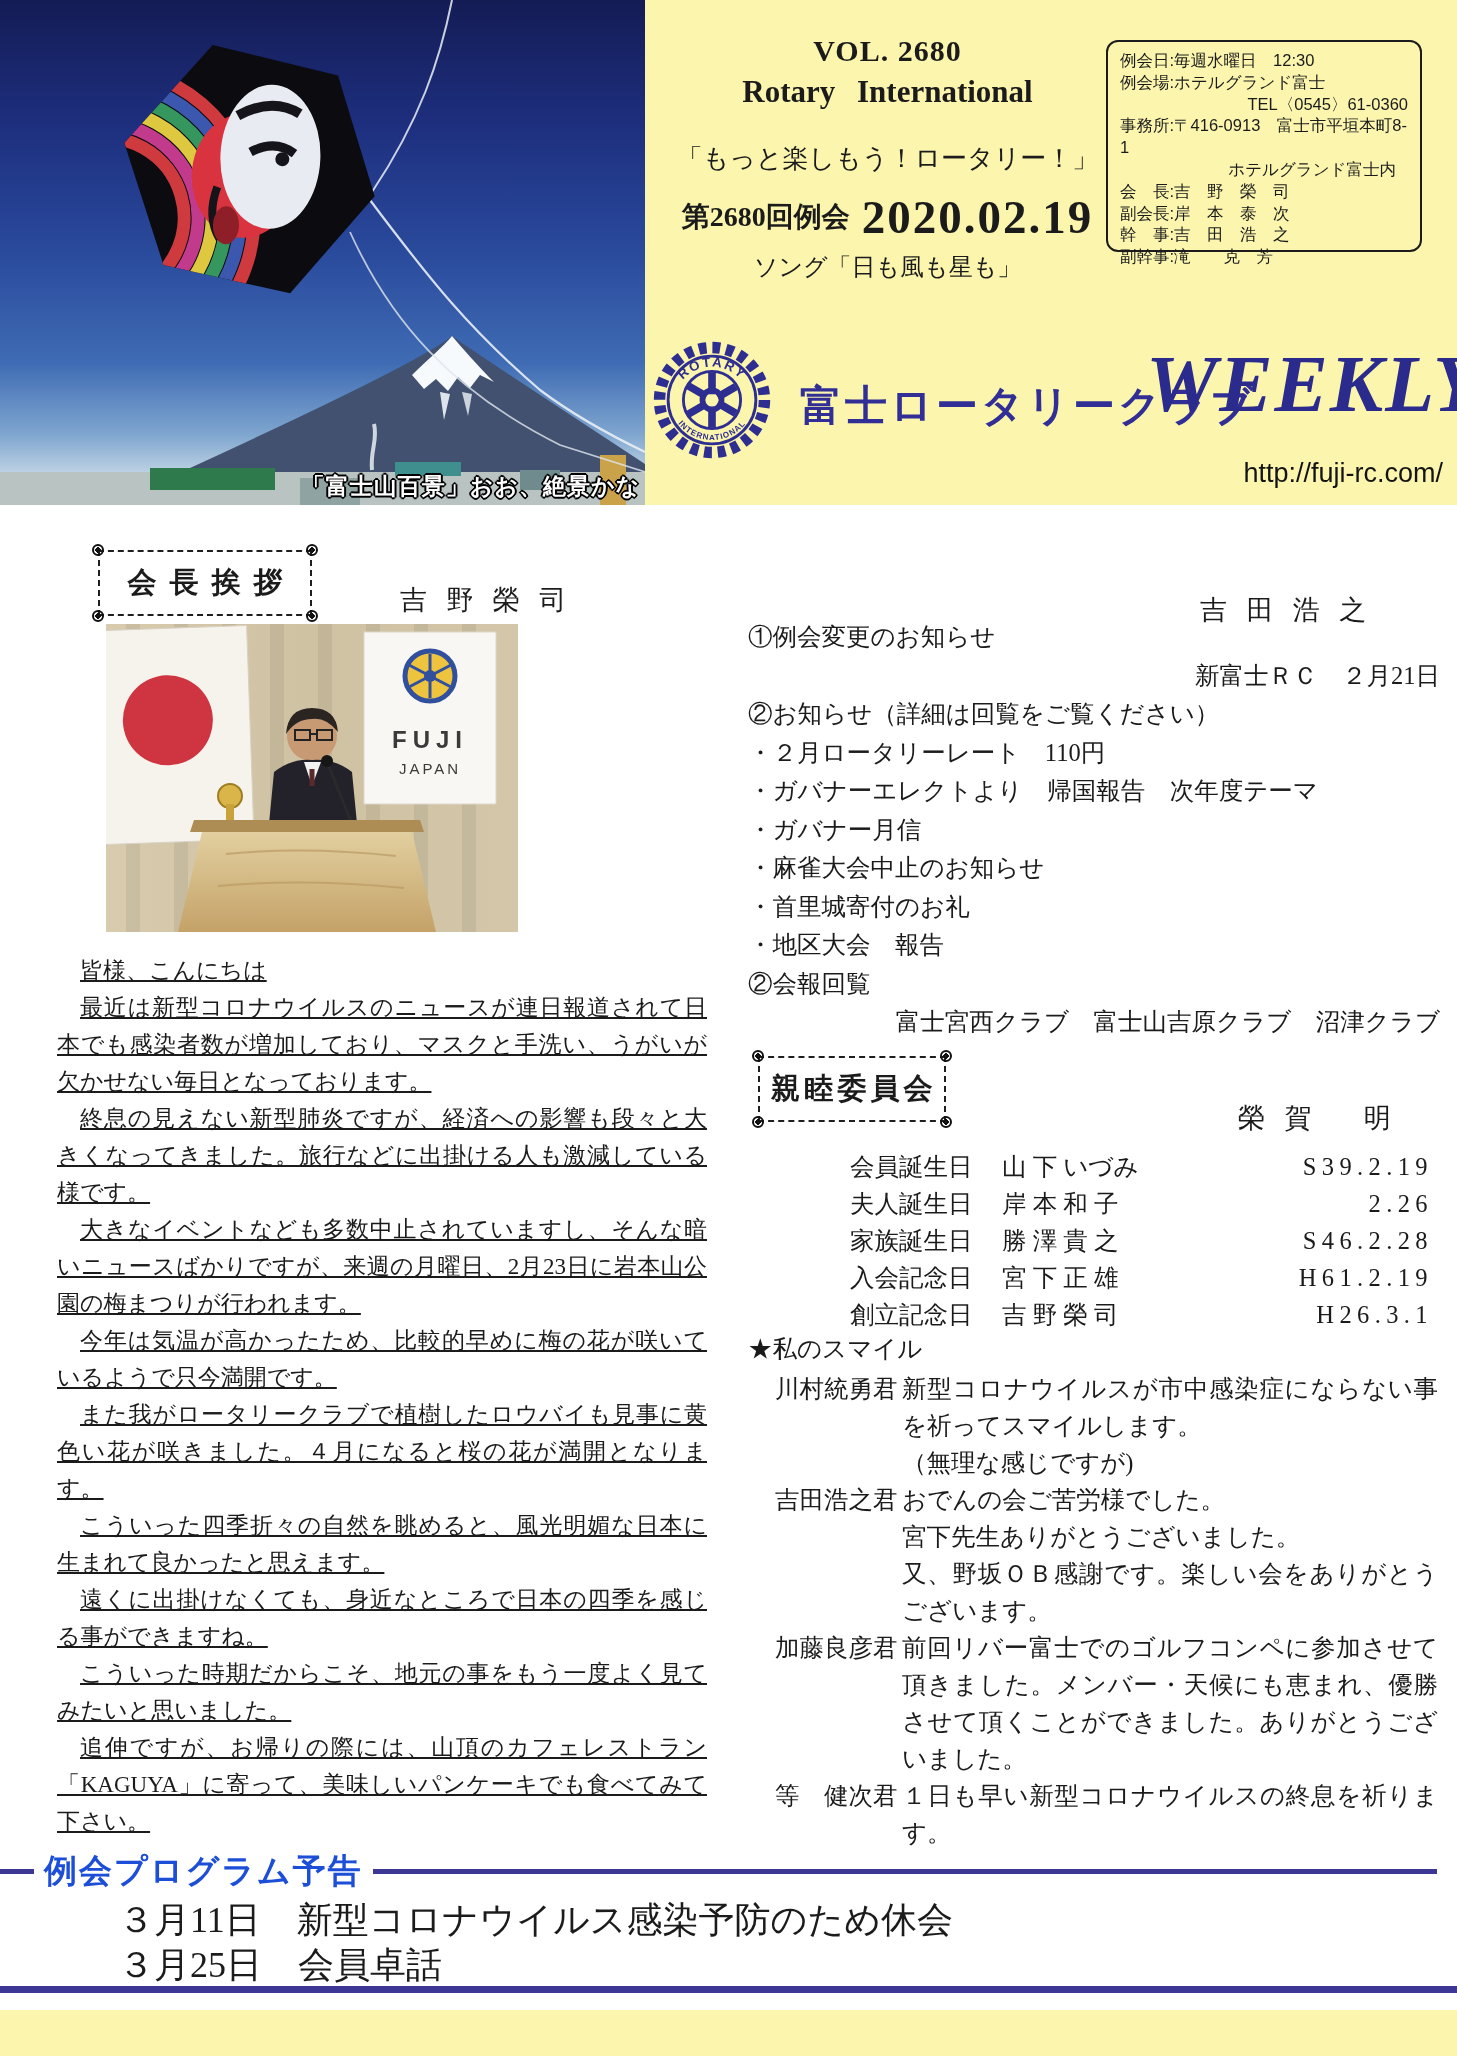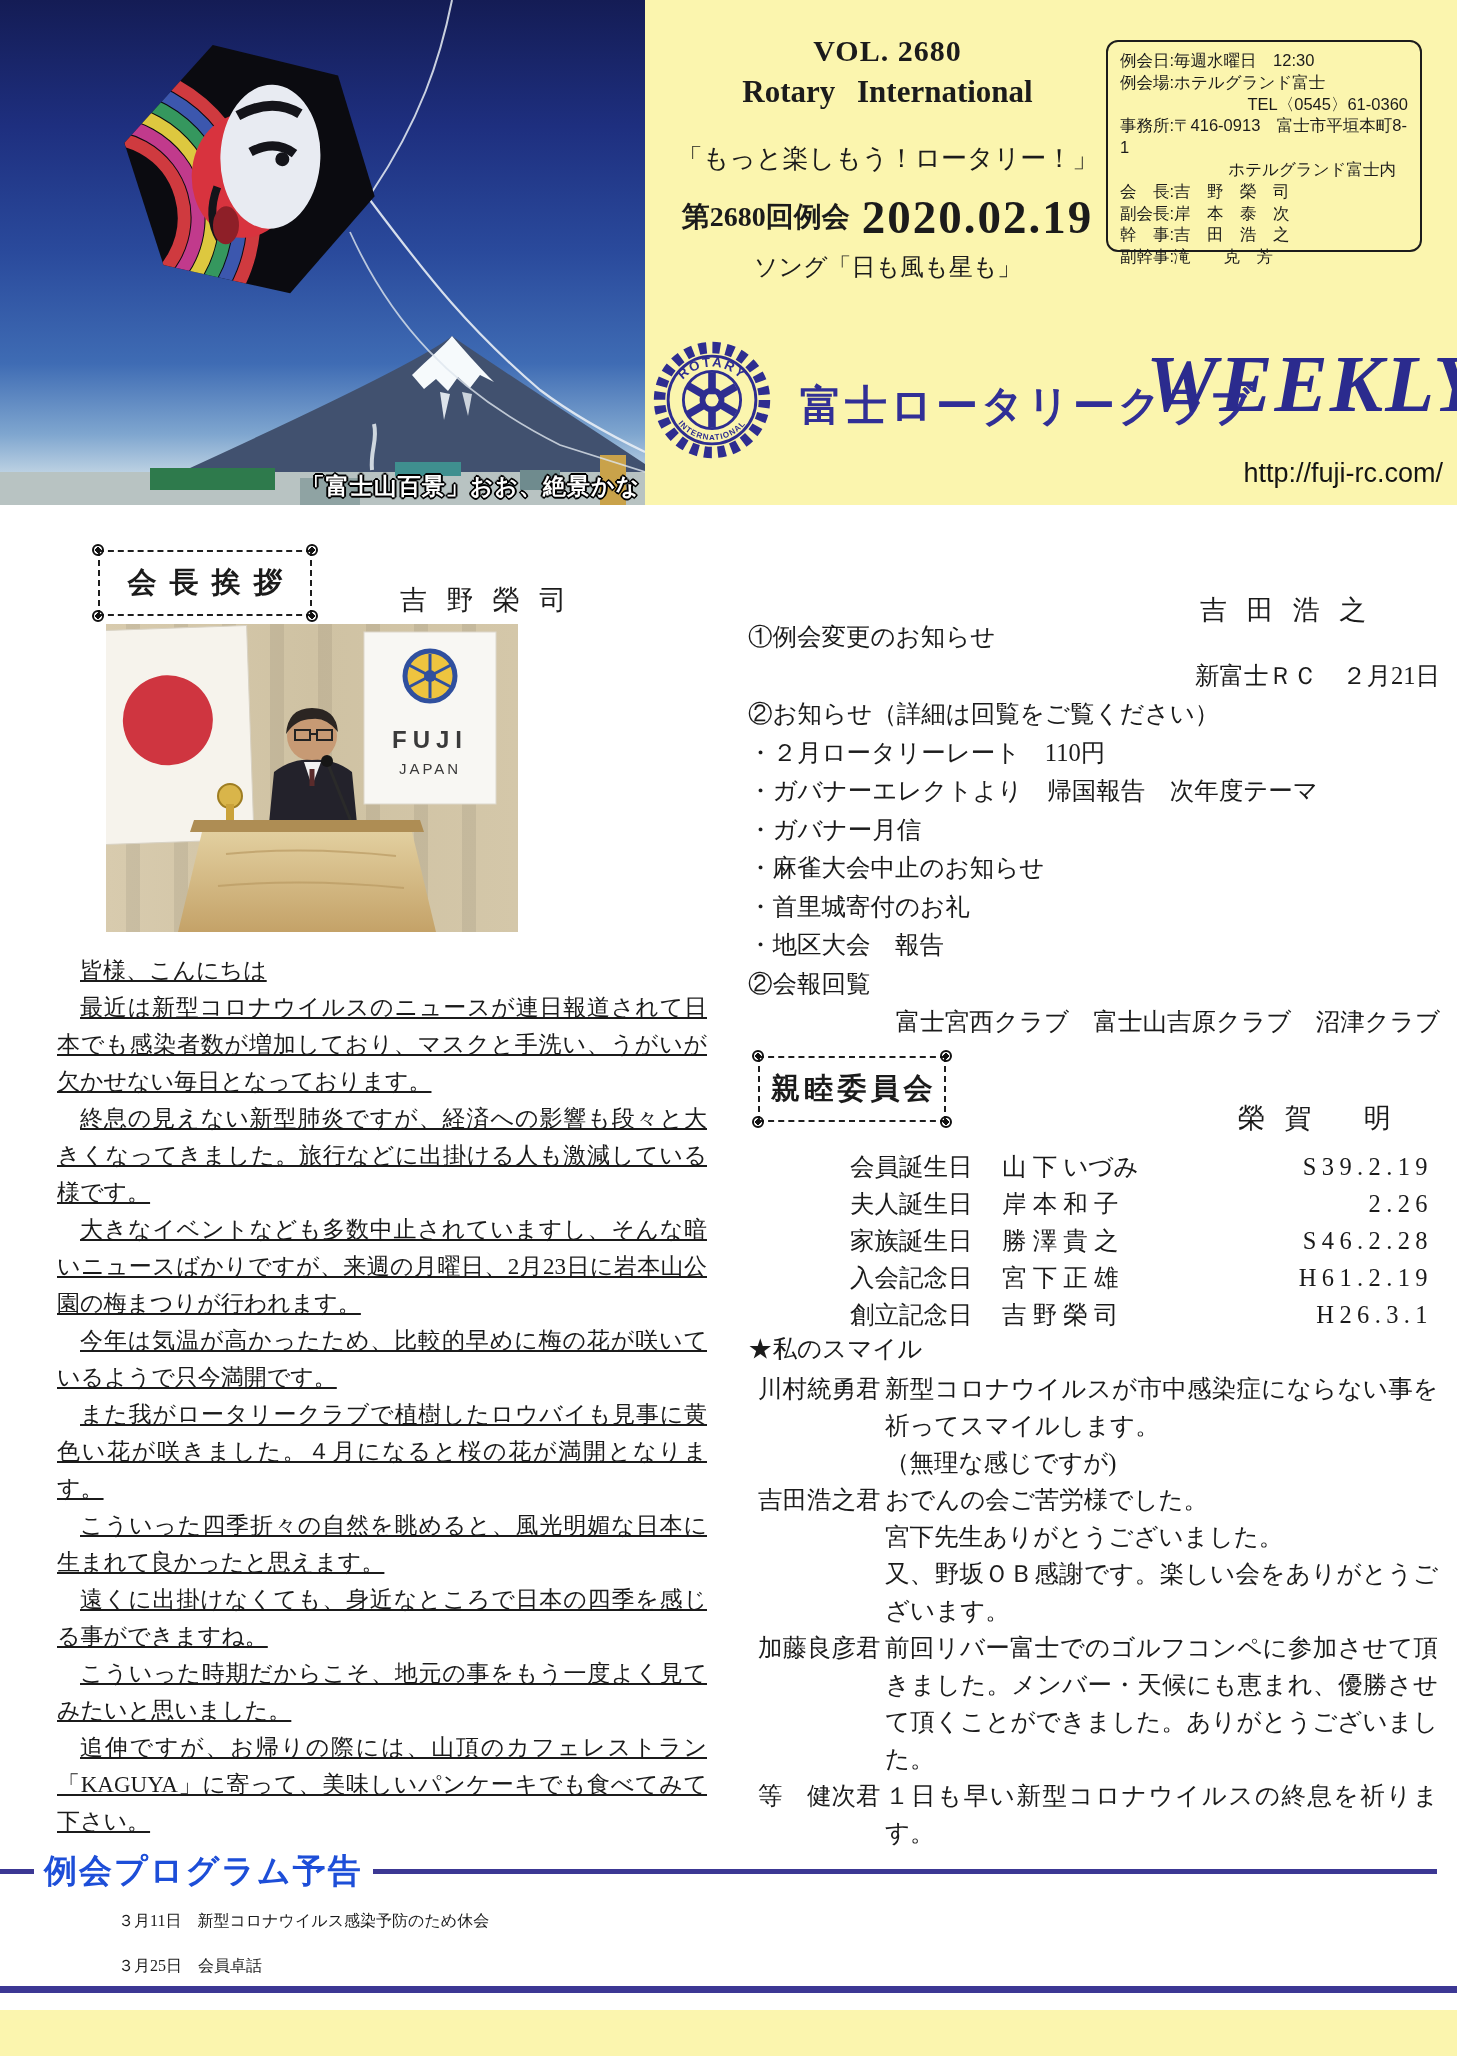--- a/index.html
+++ b/index.html
@@ -74,31 +74,31 @@
   .celebs { position: absolute; left: 745px; top: 1148px; width: 692px;
       font-size: 24.5px; line-height: 37px; }
   .celeb { display: flex; }
   .celeb .cl { margin-left: 105px; width: 152px; }
   .celeb .cn { width: 250px; }
   .celeb .cdt { flex: 1; text-align: right; letter-spacing: 0.22em; padding-right: 4px; }
   .smile-head { position: absolute; left: 748px; top: 1332px; font-size: 24.5px; }
   .smiles { position: absolute; left: 758px; top: 1370px; width: 680px;
       font-size: 24.5px; line-height: 37px; }
   .smile { display: flex; }
-  .smile .sn { width: 127px; flex: none; }
+  .smile .sn { width: 127px; flex: none; margin-left: 17px; }
   .smile .st { flex: 1; white-space: pre-line; text-align: justify; }
 
   
   .prog-head { position: absolute; left: 0; top: 1849px; width: 1457px;
       display: flex; align-items: center; gap: 10px; }
   .prog-line-l { width: 34px; height: 5px; background: #3c3894; }
   .prog-line-r { flex: 1; height: 5px; background: #3c3894; margin-right: 20px; }
   .prog-title { font-family: "Liberation Sans", "DejaVu Sans", sans-serif; font-weight: bold;
       font-size: 33px; color: #1d4ed8; letter-spacing: 2px; }
-  .prog-rows { position: absolute; left: 118px; top: 1898px; font-size: 16px; line-height: 45px; }
+  .prog-rows { position: absolute; left: 118px; top: 1898px; font-size: 36px; line-height: 45px; }
   .rule-bottom { position: absolute; left: 0; top: 1986px; width: 1457px; height: 7px; background: #3c3794; }
   .strip-bottom { position: absolute; left: 0; top: 2010px; width: 1457px; height: 46px; background: #fbf5ae; }
 </style>
 </head>
 <body>
 
 <div class="page">
 
   <div class="topband">
 

